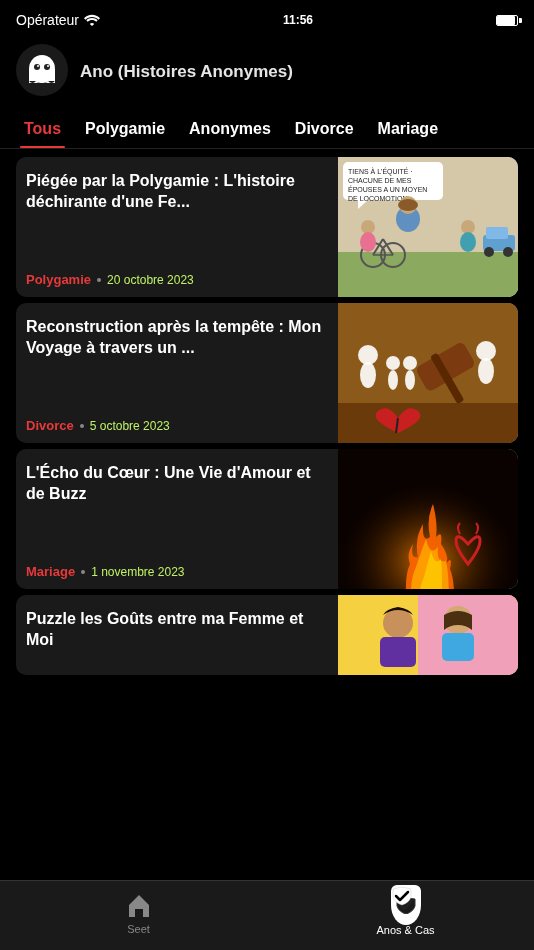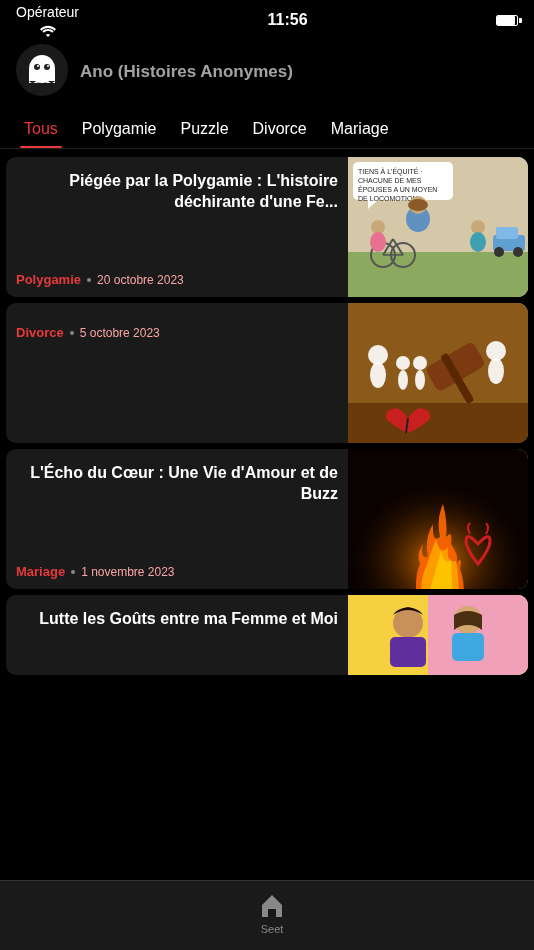--- a/index.html
+++ b/index.html
@@ -20,58 +20,57 @@
       align-items: center;
       padding: 8px 16px 4px;
       height: 36px;
     }
     .status-operator {
       font-size: 14px;
       font-weight: 500;
       display: flex;
       align-items: center;
       gap: 5px;
-      flex-direction: column;
     }
     .status-time {
-      font-size: 16px;
+      font-size: 12px;
       font-weight: 600;
     }
     .status-right {
       display: flex;
       align-items: center;
       gap: 5px;
     }
 
     
     .header {
       display: flex;
       align-items: center;
       padding: 8px 16px 12px;
       gap: 12px;
     }
     .header-title {
       font-size: 17px;
       font-weight: 600;
-      color: #a3a3a3;
+      color: #e5e5e5;
     }
 
     
     .category-tabs {
       display: flex;
       overflow-x: auto;
       padding: 0 12px;
       border-bottom: 1px solid #222;
       scrollbar-width: none;
     }
     .category-tabs::-webkit-scrollbar { display: none; }
     .tab-item {
       padding: 8px 12px 10px;
       font-size: 16px;
-      font-weight: 400;
+      font-weight: 700;
       color: #fff;
       white-space: nowrap;
       cursor: pointer;
       position: relative;
       flex-shrink: 0;
     }
     .tab-item.active {
       color: #e8393a;
     }
     .tab-item.active::after {
@@ -80,27 +79,26 @@
       bottom: 0;
       left: 8px;
       right: 8px;
       height: 2px;
       background: #e8393a;
       border-radius: 1px;
     }
 
     
     .cards-list {
-      padding: 8px 6px;
+      padding: 8px 16px;
       display: flex;
       flex-direction: column;
       gap: 6px;
       overflow-y: auto;
       height: calc(950px - 36px - 76px - 52px - 44px - 70px);
-      text-align: right;
     }
 
     .card {
       display: flex;
       background: #1a1a1a;
       border-radius: 10px;
       overflow: hidden;
       min-height: 140px;
       cursor: pointer;
     }
@@ -139,21 +137,21 @@
     .card-dot {
       width: 4px;
       height: 4px;
       border-radius: 50%;
       background: #888;
       flex-shrink: 0;
     }
 
     .card-date {
       font-size: 12px;
-      color: #fca5a5;
+      color: #bef264;
     }
 
     .card-image {
       width: 180px;
       flex-shrink: 0;
       background: #888;
       position: relative;
       overflow: hidden;
     }
 
@@ -305,21 +303,21 @@
 </div>
 
 <div class="category-tabs">
   <div class="tab-item active">
     <span>Tous</span>
   </div>
   <div class="tab-item">
     <span>Polygamie</span>
   </div>
   <div class="tab-item">
-    <span>Puzzle</span>
+    <span>Anonymes</span>
   </div>
   <div class="tab-item">
     <span>Divorce</span>
   </div>
   <div class="tab-item">
     <span>Mariage</span>
   </div>
 </div>
 
 <div class="cards-list">
@@ -367,20 +365,21 @@
         <rect x="145" y="78" width="32" height="16" rx="3" fill="#60a0d0"></rect>
         <rect x="148" y="70" width="22" height="12" rx="2" fill="#80b8e8"></rect>
         <circle cx="151" cy="95" r="5" fill="#333"></circle>
         <circle cx="170" cy="95" r="5" fill="#333"></circle>
       </svg>
     </div>
   </div>
 
   <div class="card">
     <div class="card-content">
+      <div class="card-title">Reconstruction après la tempête : Mon Voyage à travers un ...</div>
       <div class="card-meta">
         <span class="card-category divorce">Divorce</span>
         <span class="card-dot"></span>
         <span class="card-date">5 octobre 2023</span>
       </div>
     </div>
     <div class="card-image" style="position:relative;overflow:hidden;">
       <svg width="180" height="160" viewBox="0 0 180 160" style="position:absolute;top:0;left:0">
 
         <rect width="180" height="160" fill="#8b5a1a"></rect>
@@ -434,21 +433,21 @@
         <path d="M130 95 Q118 82 118 92 Q118 100 130 115 Q142 100 142 92 Q142 82 130 95Z" fill="none" stroke="#cc2020" stroke-width="3"></path>
 
         <path d="M122 85 Q118 78 122 74" fill="none" stroke="#cc2020" stroke-width="2"></path>
         <path d="M138 85 Q142 78 138 74" fill="none" stroke="#cc2020" stroke-width="2"></path>
       </svg>
     </div>
   </div>
 
   <div class="card card-last" style="min-height:80px;max-height:90px;">
     <div class="card-content">
-      <div class="card-title" style="font-size:16px;">Lutte les Goûts entre ma Femme et Moi</div>
+      <div class="card-title" style="font-size:16px;">Puzzle les Goûts entre ma Femme et Moi</div>
     </div>
     <div class="card-image" style="position:relative;overflow:hidden;">
       <svg width="180" height="90" viewBox="0 0 180 90" style="position:absolute;top:0;left:0">
 
         <rect width="180" height="90" fill="#f5d040"></rect>
         <rect x="80" width="100" height="90" fill="#f0a0b8"></rect>
 
         <circle cx="60" cy="28" r="15" fill="#c8905a"></circle>
         <rect x="42" y="42" width="36" height="30" rx="5" fill="#6030a0"></rect>
 
@@ -468,14 +467,29 @@
 
   <div class="nav-item">
     <div class="nav-icon home-icon-shape">
       <svg width="28" height="28" viewBox="0 0 28 28" fill="none">
         <path d="M4 14 L14 4 L24 14 L24 26 L18 26 L18 18 L10 18 L10 26 L4 26 Z" fill="#888"></path>
       </svg>
     </div>
     <span class="nav-label">Seet</span>
   </div>
 
+  <div class="nav-item active">
+    <div class="nav-icon">
+      <div class="shield-badge">
+        <svg width="22" height="18" viewBox="0 0 22 18" fill="none">
+          <path d="M2 3 L11 2 L20 3 L20 10 Q18 16 11 18 Q4 16 2 10 Z" fill="#1a1a1a" stroke="#333" stroke-width="1"></path>
+          <path d="M5 9 L9 13 L17 5" stroke="#222" stroke-width="2.5" stroke-linecap="round" stroke-linejoin="round"></path>
+        </svg>
+        <svg width="22" height="22" viewBox="0 0 22 22" style="position:absolute;top:0;left:0" fill="none">
+          <path d="M2 4 L11 2 L20 4 L20 12 Q18 18 11 20 Q4 18 2 12 Z" fill="white" stroke="#ccc" stroke-width="0.5"></path>
+          <path d="M5 11 L9 15 L17 7" stroke="#000" stroke-width="2.5" stroke-linecap="round" stroke-linejoin="round"></path>
+        </svg>
+      </div>
+    </div>
+    <span class="nav-label" style="color:#fff;">Anos &amp; Cas</span>
+  </div>
 
 </div>
 
 </body></html>

